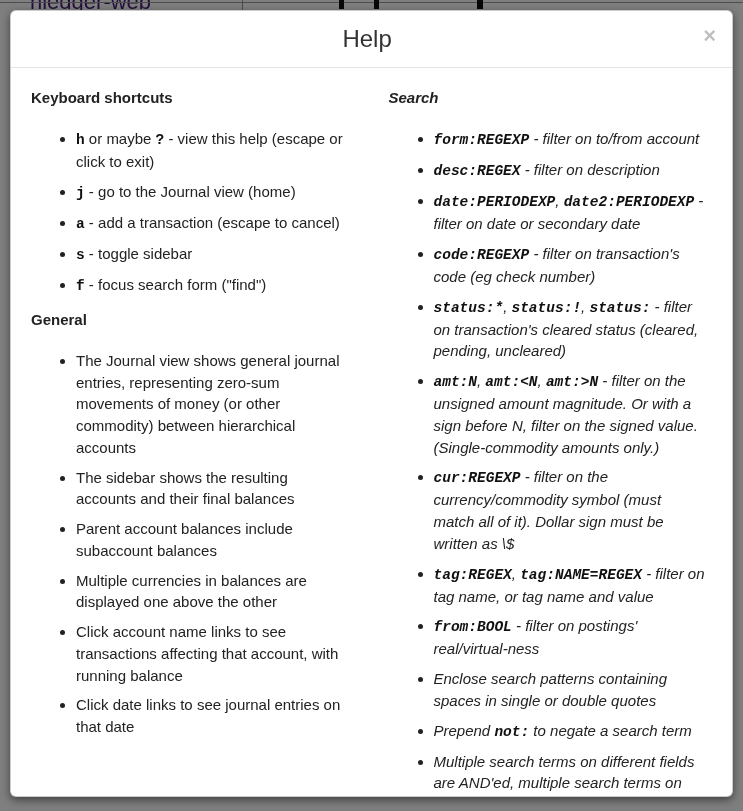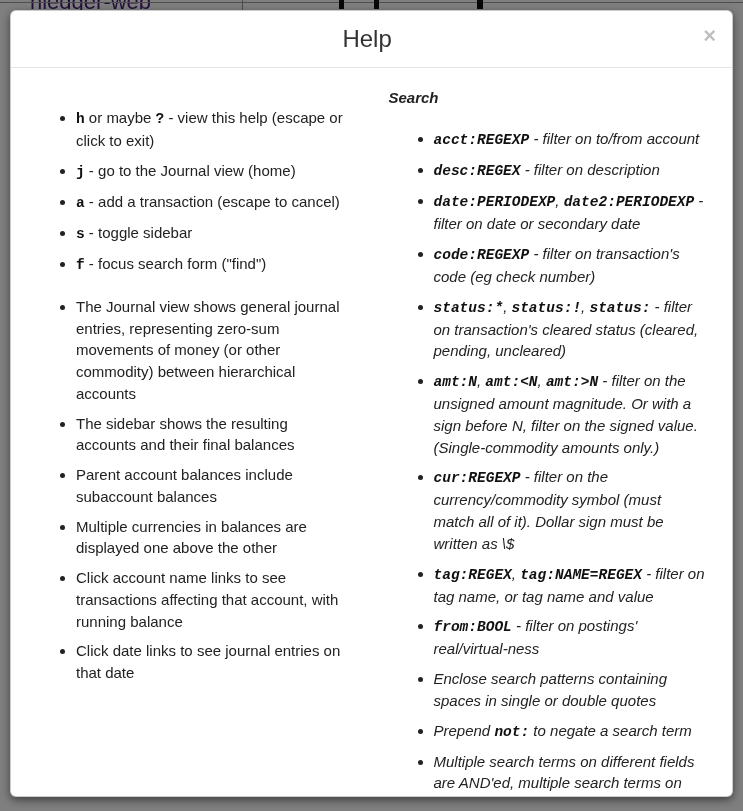--- a/index.html
+++ b/index.html
@@ -86,44 +86,46 @@
 <div class="backdrop"></div>
 
 <div class="modal">
   <div class="modal-header">
     <button class="close">×</button>
     <h3 class="modal-title">Help</h3>
   </div>
   <div class="modal-body">
     <div class="col left">
       <div class="section">
+        <div class="sec-heading">Keyboard shortcuts</div>
         <ul>
             <li><code>h</code> or maybe <code>?</code> - view this help (escape or click to exit)</li>
             <li><code>j</code> - go to the Journal view (home)</li>
             <li><code>a</code> - add a transaction (escape to cancel)</li>
             <li><code>s</code> - toggle sidebar</li>
             <li><code>f</code> - focus search form ("find")</li>
           </ul>
       </div>
       <div class="section sec2">
+        <div class="sec-heading">General</div>
         <ul>
             <li>The Journal view shows general journal entries, representing zero-sum movements of money (or other commodity) between hierarchical accounts</li>
             <li>The sidebar shows the resulting accounts and their final balances</li>
             <li>Parent account balances include subaccount balances</li>
             <li>Multiple currencies in balances are displayed one above the other</li>
             <li>Click account name links to see transactions affecting that account, with running balance</li>
             <li>Click date links to see journal entries on that date</li>
           </ul>
       </div>
     </div>
     <div class="col right">
       <div class="section">
         <div class="sec-heading">Search</div>
         <ul>
-            <li><code>acct:REGEXP</code> - filter on to/from account</li>
+            <li><code>form:REGEXP</code> - filter on to/from account</li>
             <li><code>desc:REGEX</code> - filter on description</li>
             <li><code>date:PERIODEXP</code>, <code>date2:PERIODEXP</code> - filter on date or secondary date</li>
             <li><code>code:REGEXP</code> - filter on transaction's code (eg check number)</li>
             <li><code>status:*</code>, <code>status:!</code>, <code>status:</code> - filter on transaction's cleared status (cleared, pending, uncleared)</li>
             <li><code>amt:N</code>, <code>amt:&lt;N</code>, <code>amt:&gt;N</code> - filter on the unsigned amount magnitude. Or with a sign before N, filter on the signed value. (Single-commodity amounts only.)</li>
             <li><code>cur:REGEXP</code> - filter on the currency/commodity symbol (must match all of it). Dollar sign must be written as \$</li>
             <li><code>tag:REGEX</code>, <code>tag:NAME=REGEX</code> - filter on tag name, or tag name and value</li>
             <li><code>from:BOOL</code> - filter on postings' real/virtual-ness</li>
             <li>Enclose search patterns containing spaces in single or double quotes</li>
             <li>Prepend <code>not:</code> to negate a search term</li>

